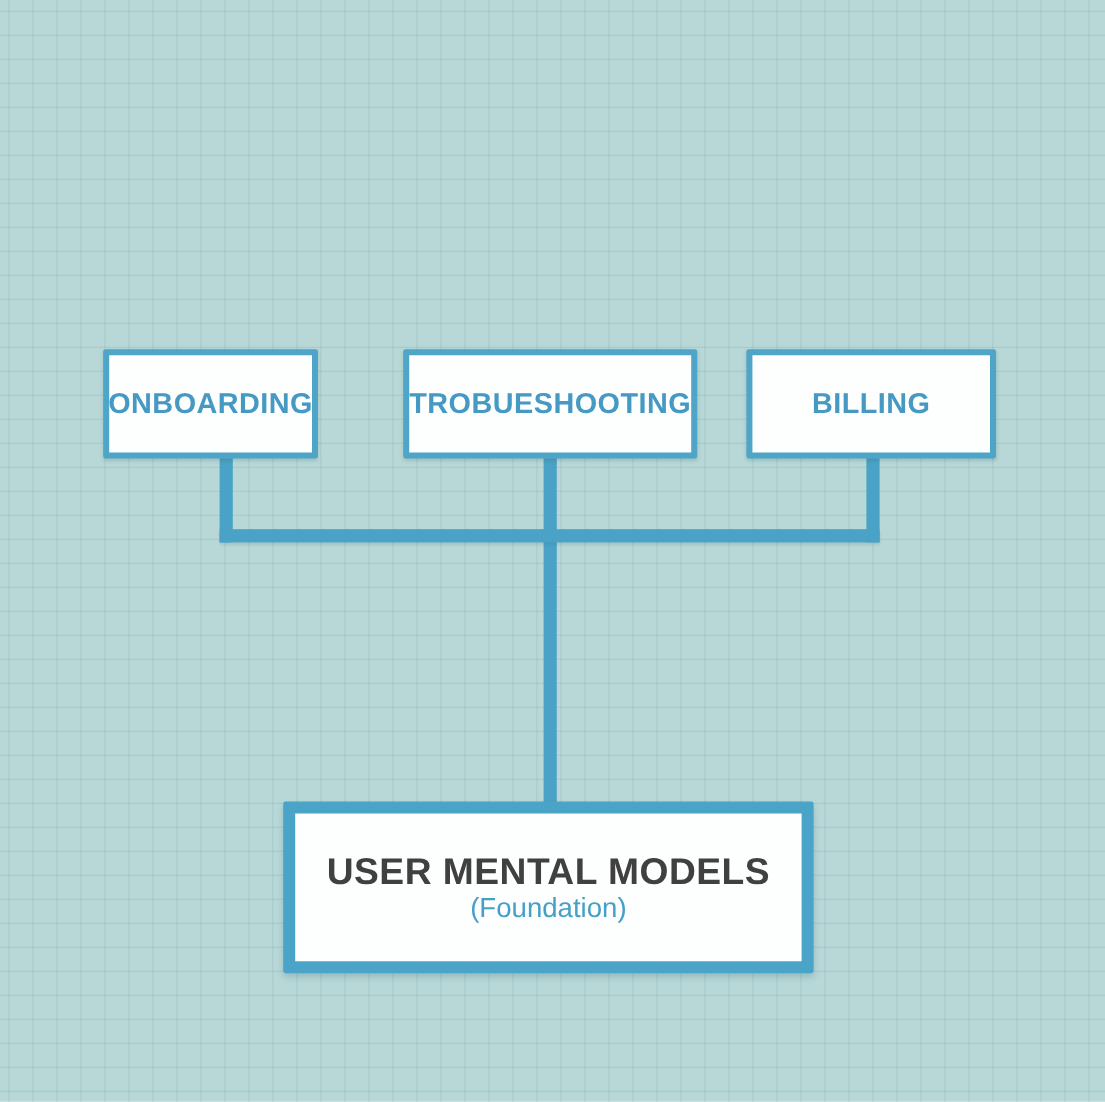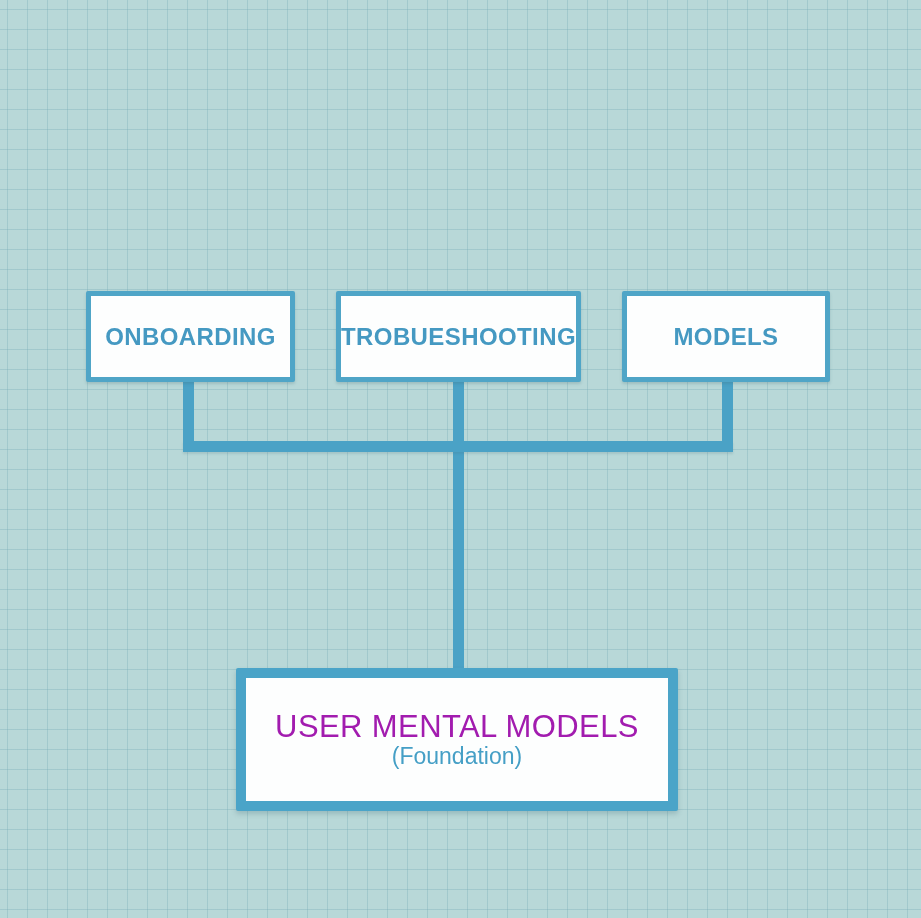--- a/index.html
+++ b/index.html
@@ -43,21 +43,21 @@
     justify-content: center;
     z-index: 2;
   }
   .node-top {
     top: 291px;
     height: 91px;
     border: 5px solid #4fa5c7;
     border-radius: 2px;
     box-shadow: 0 2px 3px rgba(60, 100, 110, 0.22);
   }
-  .node-onboarding      { left: 86px;  width: 209px; }
+  .node-onboarding      { left: 86px;  width: 179px; }
   .node-troubleshooting { left: 336px; width: 245px; }
   .node-billing         { left: 622px; width: 208px; }
 
   .node-top .node-label {
     color: #4599c2;
     font-size: 24px;
     font-weight: bold;
     letter-spacing: 0.4px;
     white-space: nowrap;
   }
@@ -65,23 +65,23 @@
   .node-foundation {
     left: 236px;
     top: 668px;
     width: 442px;
     height: 143px;
     border: 10px solid #4aa4c8;
     border-radius: 2px;
     box-shadow: 0 3px 5px rgba(60, 100, 110, 0.25);
   }
   .node-foundation .node-title {
-    color: #a21caf;
+    color: #404040;
     font-size: 31px;
-    font-weight: normal;
+    font-weight: bold;
     letter-spacing: 0.4px;
     white-space: nowrap;
     line-height: 1.1;
   }
   .node-foundation .node-subtitle {
     margin-top: 0;
     color: #459fc6;
     font-size: 23px;
     font-weight: normal;
     white-space: nowrap;
@@ -100,21 +100,21 @@
 
   <div class="node node-top node-onboarding">
     <span class="node-label">ONBOARDING</span>
   </div>
 
   <div class="node node-top node-troubleshooting">
     <span class="node-label">TROBUESHOOTING</span>
   </div>
 
   <div class="node node-top node-billing">
-    <span class="node-label">MODELS</span>
+    <span class="node-label">BILLING</span>
   </div>
 
   <div class="node node-foundation">
     <div class="node-title">USER MENTAL MODELS</div>
     <div class="node-subtitle">(Foundation)</div>
   </div>
 
 </div>
 
 </body></html>

